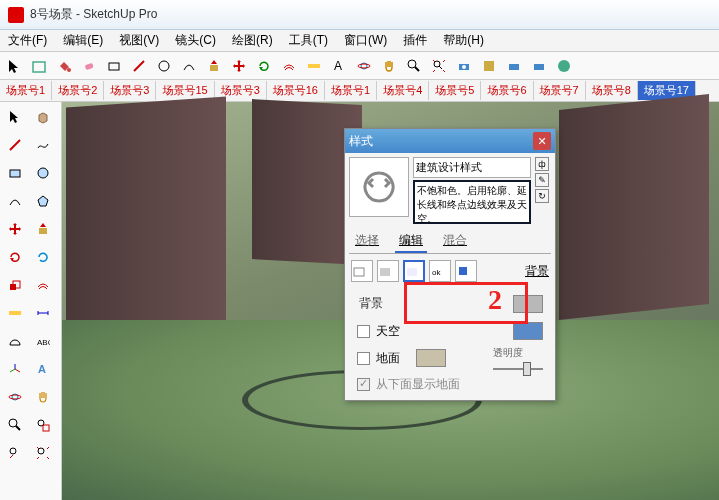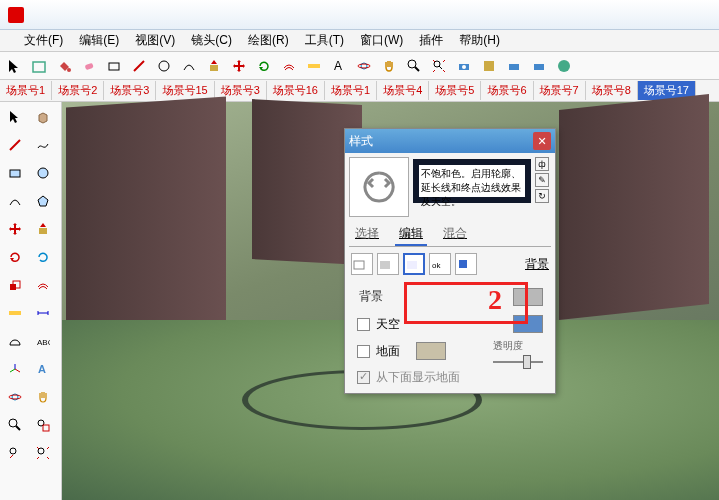--- a/index.html
+++ b/index.html
@@ -1,20 +1,20 @@
 <!DOCTYPE html>
 <html><head>
 <meta charset="utf-8">
 <style>
 * { box-sizing: border-box; margin: 0; padding: 0; font-family: "Microsoft YaHei", sans-serif; }
 body { width: 719px; height: 500px; overflow: hidden; background: #fff; position: relative; }
 .titlebar { height: 30px; background: linear-gradient(#fff,#e8f0f8); border-bottom: 1px solid #bcd; display: flex; align-items: center; padding: 0 8px; }
 .app-icon { width: 16px; height: 16px; background: #d00; border-radius: 2px; margin-right: 6px; }
 .title-text { font-size: 12px; color: #333; }
-.menubar { height: 22px; display: flex; align-items: center; padding: 0 16px; font-size: 12px; border-bottom: 1px solid #ccc; background: #f4f4f4; }
+.menubar { height: 22px; display: flex; align-items: center; padding: 0 0; font-size: 12px; border-bottom: 1px solid #ccc; background: #f4f4f4; }
 .menubar span { padding: 2px 8px; cursor: default; }
 .toolbar { height: 28px; display: flex; align-items: center; padding: 2px; border-bottom: 1px solid #ccc; background: #f9f9f9; gap: 1px; }
 .tbtn { width: 24px; height: 24px; display: flex; align-items: center; justify-content: center; border: 1px solid transparent; }
 .scenetabs { height: 22px; display: flex; align-items: center; font-size: 11px; border-bottom: 1px solid #ccc; background: #f4f4f4; overflow: hidden; }
 .tab { padding: 2px 6px; border-right: 1px solid #ccc; white-space: nowrap; color: #c00; }
 .tab.active { background: #36c; color: #fff; }
 .workspace { position: absolute; top: 102px; left: 0; right: 0; bottom: 0; display: flex; }
 .lefttools { width: 62px; background: #f9f9f9; border-right: 1px solid #ccc; display: flex; flex-wrap: wrap; align-content: flex-start; padding: 2px; gap: 2px; }
 .lbtn { width: 26px; height: 26px; display: flex; align-items: center; justify-content: center; border: 1px solid transparent; }
 .viewport { flex: 1; position: relative; background: #8a9a7a; }
@@ -22,21 +22,21 @@
   linear-gradient(160deg, #a8b896 0%, #7a8a6a 40%, #5a6a5a 100%); }
 .bldg { position: absolute; background: linear-gradient(90deg,#4a3838,#6a5050); }
 .styles-dialog { position: absolute; left: 344px; top: 128px; width: 212px; background: #f4f4f4; border: 1px solid #888; box-shadow: 2px 2px 6px rgba(0,0,0,.3); font-size: 12px; }
 .dlg-title { height: 24px; background: linear-gradient(#6ad,#48c); color: #fff; display: flex; align-items: center; justify-content: space-between; padding: 0 4px; }
 .dlg-close { width: 18px; height: 18px; background: #c44; color: #fff; display: flex; align-items: center; justify-content: center; border-radius: 2px; font-size: 11px; }
 .dlg-body { padding: 4px; }
 .style-header { display: flex; gap: 4px; margin-bottom: 6px; }
 .style-thumb { width: 60px; height: 60px; background: #fff; border: 1px solid #aaa; display: flex; align-items: center; justify-content: center; }
 .style-info { flex: 1; }
 .style-name { background: #fff; border: 1px solid #aaa; padding: 2px; font-size: 11px; }
-.style-desc { background: #fff; border: 6px solid #0f172a; padding: 2px; font-size: 10px; height: 44px; margin-top: 2px; }
+.style-desc { background: #fff; border: 2px solid #0f172a; padding: 2px; font-size: 10px; height: 44px; margin-top: 2px; }
 .side-icons { width: 16px; display: flex; flex-direction: column; gap: 2px; }
 .side-icon { width: 14px; height: 14px; border: 1px solid #888; font-size: 9px; display: flex; align-items: center; justify-content: center; }
 .dlg-tabs { border-bottom: 1px solid #aaa; display: flex; gap: 12px; padding: 0 2px; text-decoration: underline; }
 .dlg-tab { font-size: 12px; padding: 2px 4px; color: #666; }
 .dlg-tab.sel { border-bottom: 2px solid #36c; color: #000; }
 .ico-row { display: flex; gap: 4px; padding: 6px 2px; align-items: center; }
 .ico { width: 22px; height: 22px; border: 1px solid #aaa; background: #fff; display: flex; align-items: center; }
 .ico.sel { border: 2px solid #36c; }
 .section-label { font-size: 12px; padding: 4px 2px; color: #333; }
 .form-row { display: flex; align-items: center; gap: 6px; padding: 3px 8px; font-size: 12px; }
@@ -47,20 +47,21 @@
 .red2 { position: absolute; color: #e22; font-size: 28px; font-weight: bold; font-family: serif; }
 .bg-label-right { margin-left: auto; font-size: 12px; text-decoration: underline; }
 .slider-track { width: 50px; height: 2px; background: #888; position: relative; margin-top: 8px; }
 .slider-thumb { position: absolute; width: 8px; height: 14px; background: #ddd; border: 1px solid #666; top: -6px; left: 30px; }
 </style>
 </head>
 <body>
 
 <div class="titlebar">
   <div class="app-icon"></div>
+  <div class="title-text">8号场景 - SketchUp Pro</div>
 </div>
 
 <div class="menubar">
   <span>文件(F)</span>
   <span>编辑(E)</span>
   <span>视图(V)</span>
   <span>镜头(C)</span>
   <span>绘图(R)</span>
   <span>工具(T)</span>
   <span>窗口(W)</span>
@@ -374,20 +375,21 @@
   </div>
   <div class="dlg-body">
     <div class="style-header">
       <div class="style-thumb">
         <svg width="40" height="40">
             <path d="M20 6a14 14 0 1 0 .1 0" fill="none" stroke="#888" stroke-width="3"></path>
             <path d="M14 12l-4 4 4 4M26 12l4 4-4 4" fill="none" stroke="#888" stroke-width="3"></path>
           </svg>
       </div>
       <div class="style-info">
+        <div class="style-name">建筑设计样式</div>
         <div class="style-desc">不饱和色。启用轮廓、延长线和终点边线效果及天空。</div>
       </div>
       <div class="side-icons">
         <div class="side-icon">ф</div>
         <div class="side-icon">✎</div>
         <div class="side-icon">↻</div>
       </div>
     </div>
 
     <div class="dlg-tabs">

